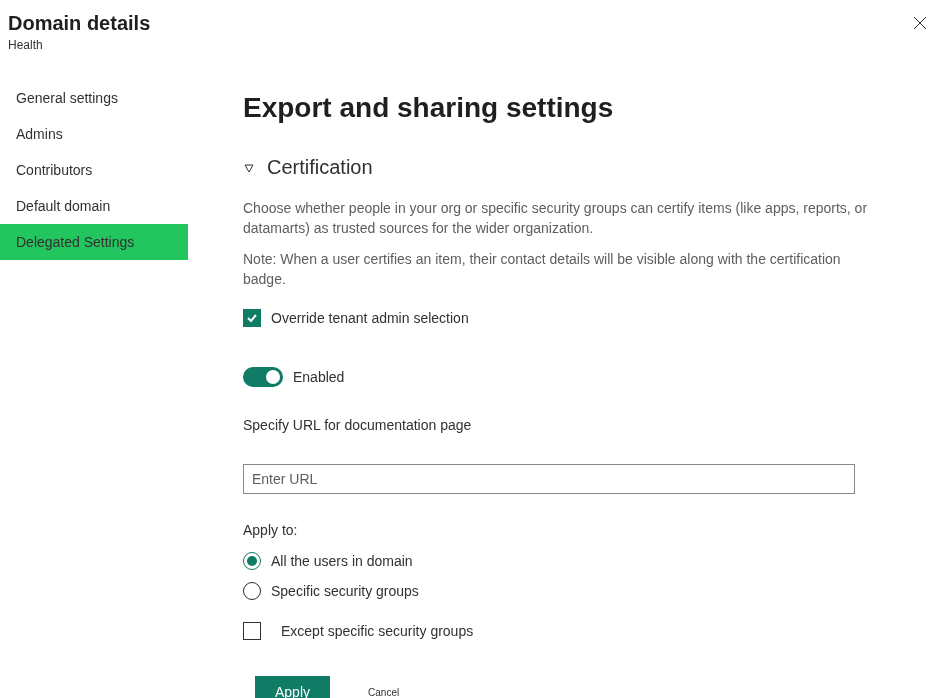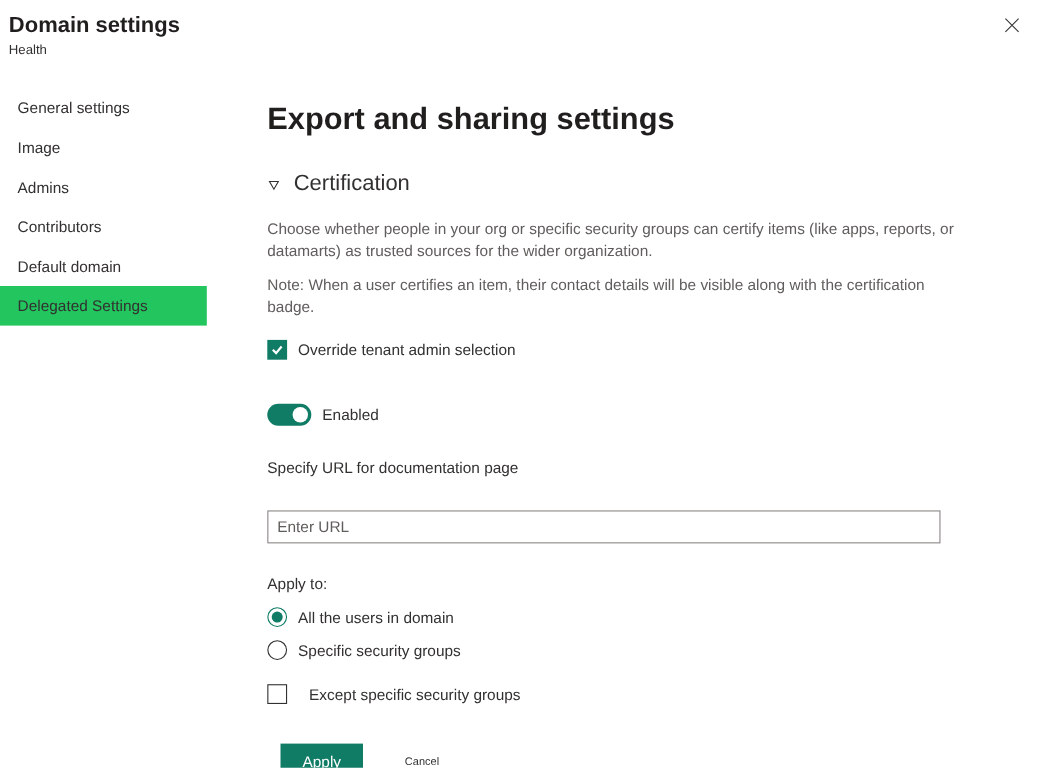--- a/index.html
+++ b/index.html
@@ -213,36 +213,35 @@
     }
     .collapse-icon {
       display: inline-flex;
     }
   </style>
 </head>
 <body>
 
 <div class="header">
   <div>
-    <div class="header-title">Domain settings</div>
+    <div class="header-title">Domain details</div>
   </div>
   <button class="close-btn">
     <span>
       <svg width="14" height="14" viewBox="0 0 14 14">
           <path d="M1 1 L13 13 M13 1 L1 13" stroke="#323130" stroke-width="1" fill="none"></path>
         </svg>
     </span>
   </button>
 </div>
 <div class="header-subtitle">Health</div>
 
 <div class="container">
   <div class="sidebar">
     <div class="sidebar-item">General settings</div>
-    <div class="sidebar-item">Image</div>
     <div class="sidebar-item">Admins</div>
     <div class="sidebar-item">Contributors</div>
     <div class="sidebar-item">Default domain</div>
     <div class="sidebar-item active">Delegated Settings</div>
   </div>
 
   <div class="main">
     <h1 class="page-title">Export and sharing settings</h1>
 
     <div class="section-header">

